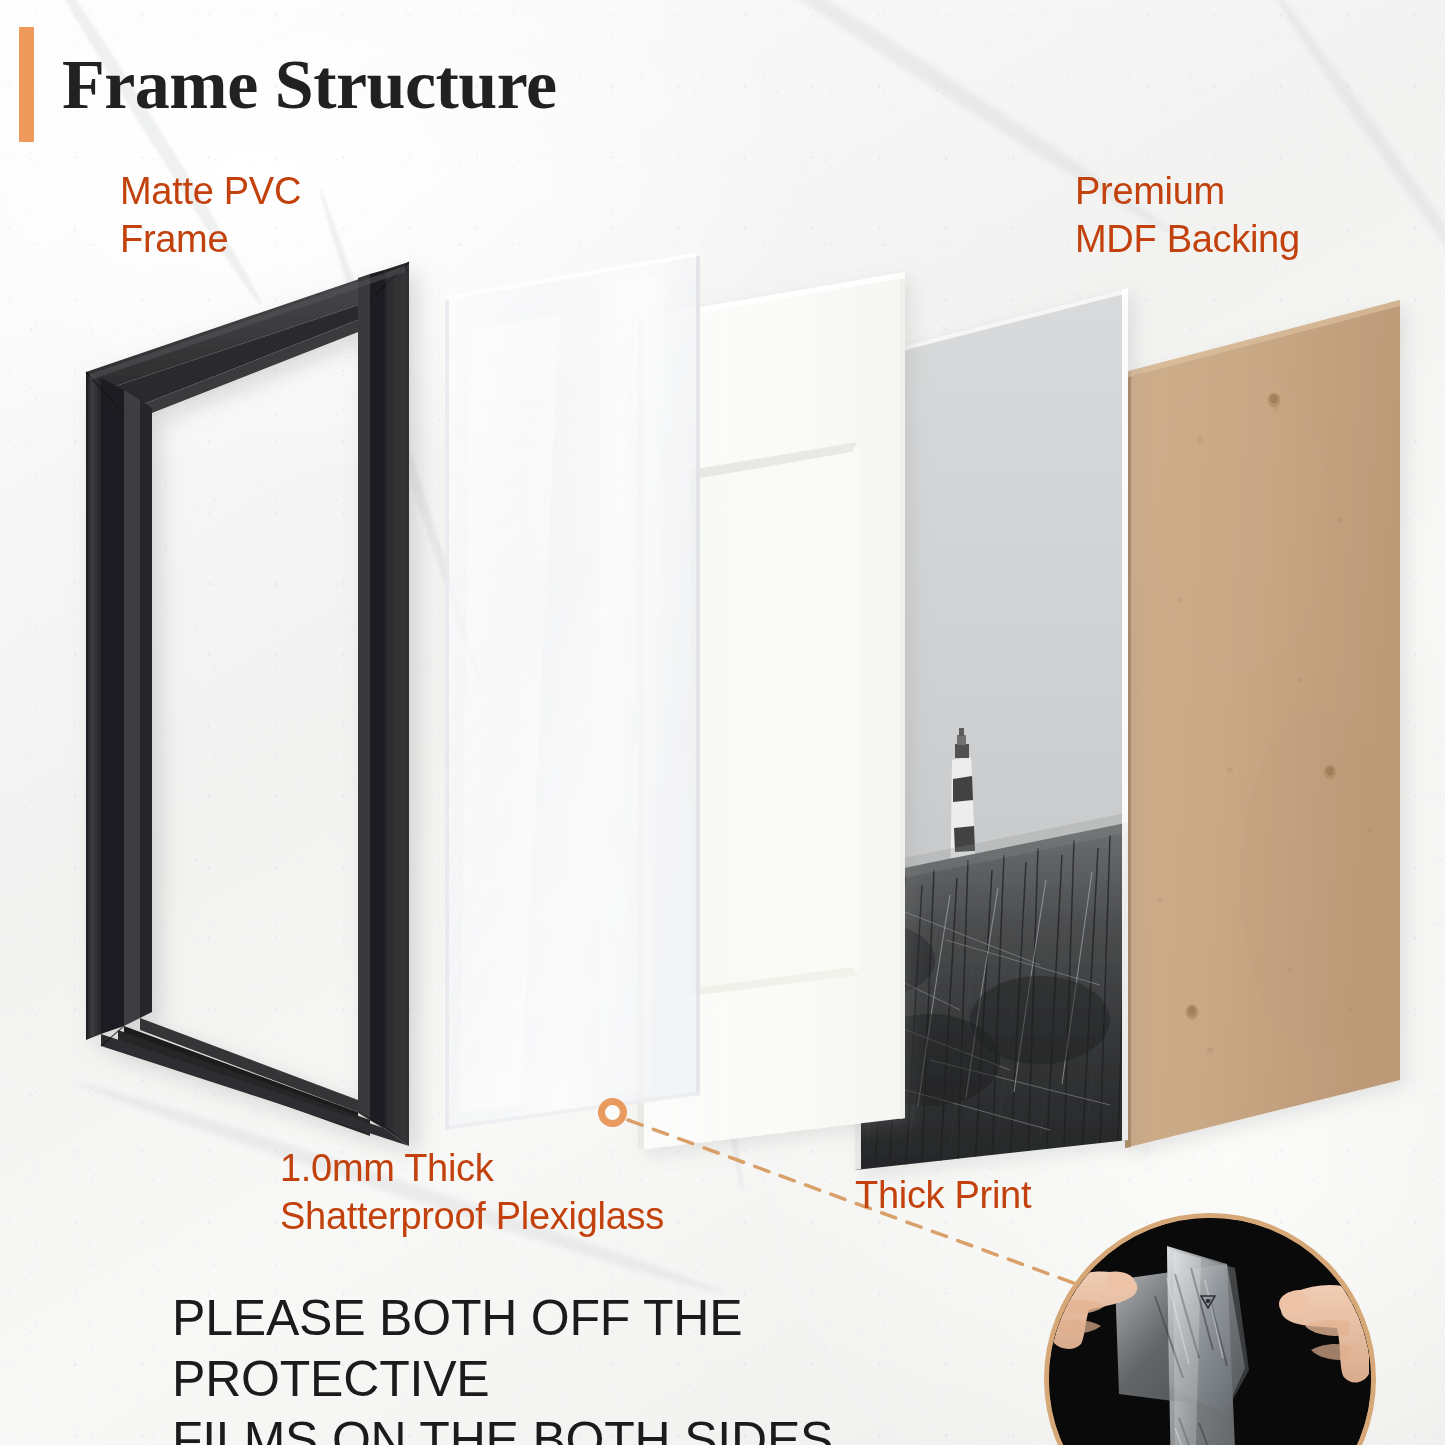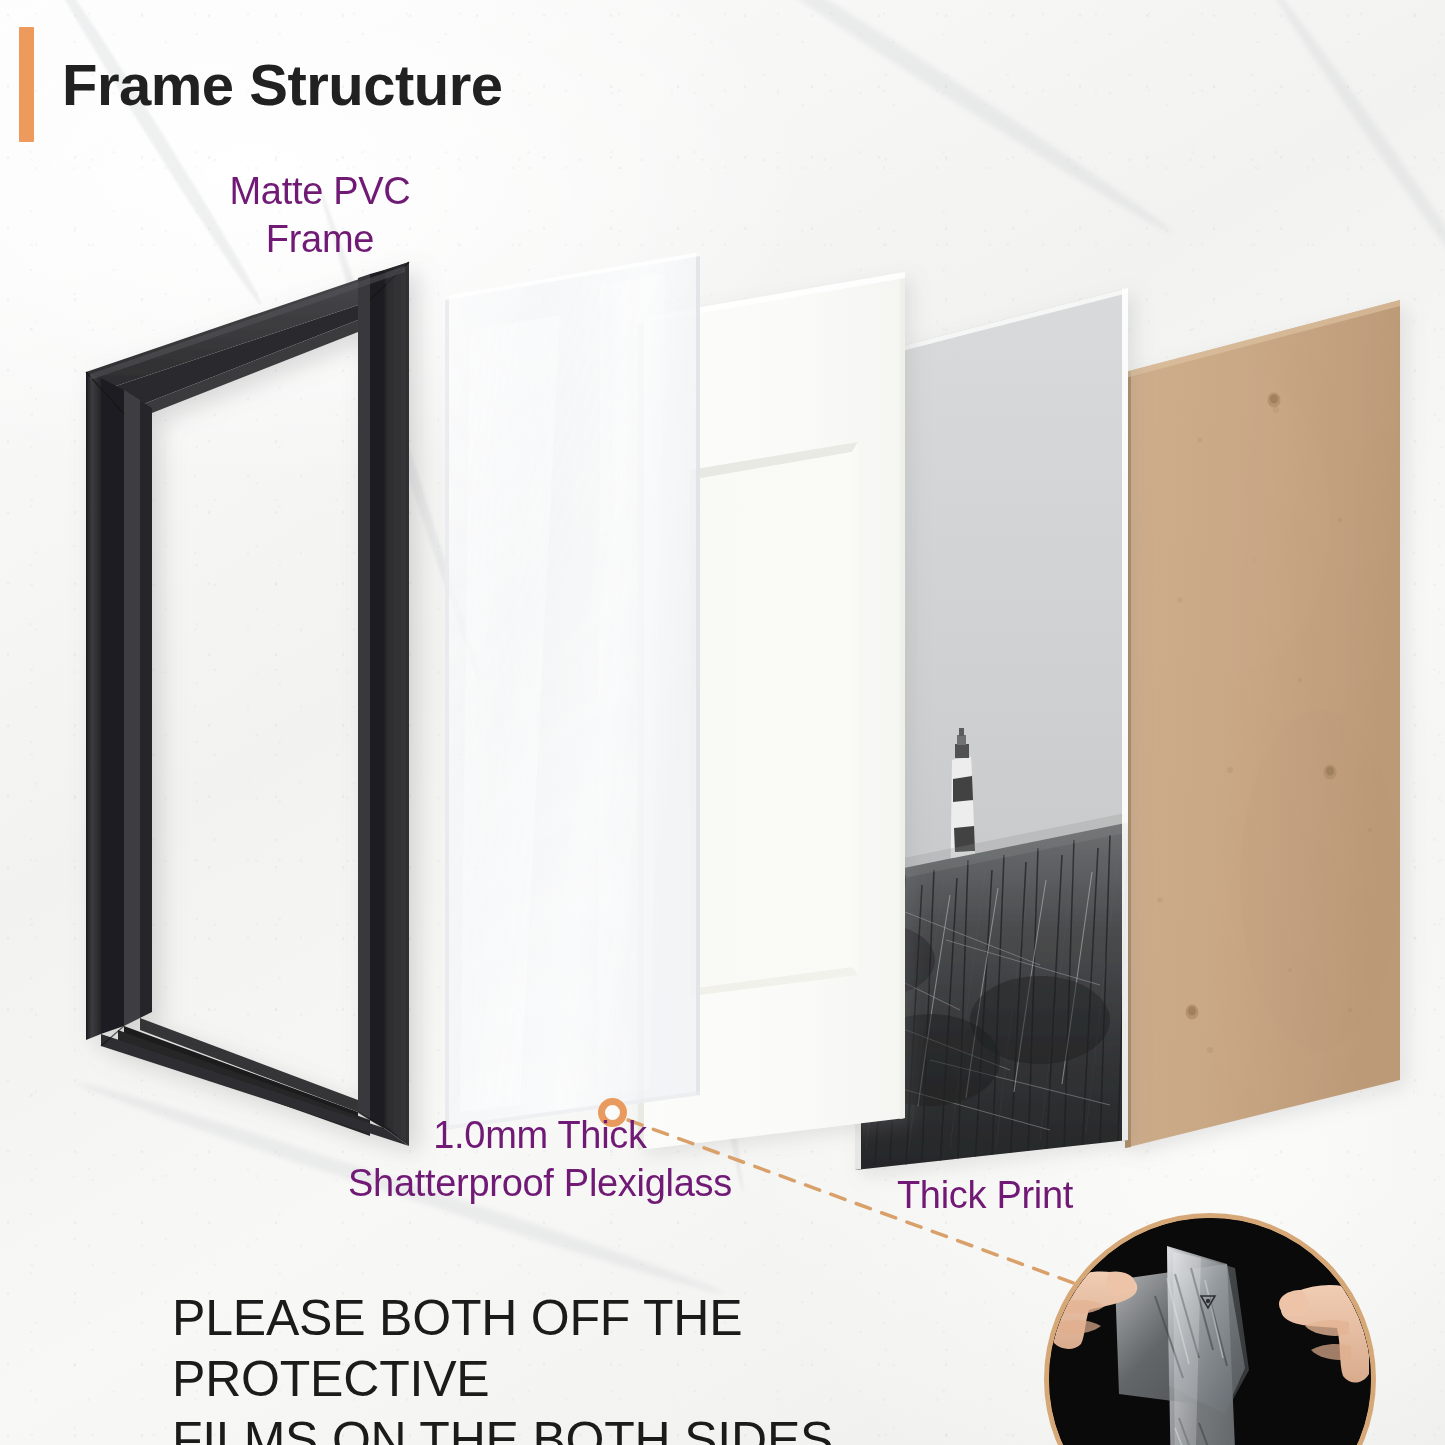--- a/index.html
+++ b/index.html
@@ -35,34 +35,34 @@
       radial-gradient(circle at 68% 18%, rgba(170,172,176,.17) 0 1.2px, transparent 1.6px),
       radial-gradient(circle at 82% 67%, rgba(170,172,176,.14) 0 1.1px, transparent 1.5px),
       radial-gradient(circle at 52% 88%, rgba(170,172,176,.15) 0 1.2px, transparent 1.6px);
     background-size: 67px 71px, 83px 59px, 53px 77px, 91px 63px, 61px 85px;
   }
 
   
   .header{ position:absolute; left:19px; top:27px; display:flex; align-items:center; gap:28px; }
   .accent-bar{ width:15px; height:115px; background:#ED9A5C; border-radius:1px; }
   .page-title{
-    font-size:58px; font-weight:700; color:#212121;
+    font-size:70px; font-weight:700; color:#212121;
     letter-spacing:-0.5px; line-height:1; white-space:nowrap;
-    font-family:Liberation Sans, sans-serif;
+    font-family:Liberation Serif, serif;
   }
 
   
   .lbl{
-    position:absolute; text-align:center; color:#701a75;
+    position:absolute; text-align:left; color:#c2410c;
     font-size:38px; line-height:1.25; font-weight:400; letter-spacing:-.3px;
   }
   .lbl-frame     { left:120px;  top:168px; width:400px; }
   .lbl-mat       { left:540px;  top:168px; width:440px; }
   .lbl-mdf       { left:1075px; top:168px; width:360px; }
-  .lbl-plexi     { left:280px;  top:1112px; width:520px; }
+  .lbl-plexi     { left:280px;  top:1145px; width:520px; }
   .lbl-print     { left:855px;  top:1172px; width:260px; }
 
   
   #layers{ position:absolute; left:0; top:0; width:1445px; height:1445px; }
 
   
   .marker-ring{
     position:absolute; left:598px; top:1098px; width:29px; height:29px;
     border:7px solid #E99A5E; border-radius:50%; background:#fbfbfa;
   }
@@ -374,20 +374,24 @@
     <line x1="628" y1="1120" x2="1120" y2="1300" stroke="#D9A06A" stroke-width="3.5" stroke-dasharray="15 12" stroke-linecap="round"></line>
   </svg>
   <div class="marker-ring"></div>
 
   <div class="lbl lbl-frame">
     <div>Matte PVC</div>
     <div>Frame</div>
   </div>
 
 
+  <div class="lbl lbl-mdf">
+    <div>Premium</div>
+    <div>MDF Backing</div>
+  </div>
 
   <div class="lbl lbl-plexi">
     <div>1.0mm Thick</div>
     <div>Shatterproof Plexiglass</div>
   </div>
 
   <div class="lbl lbl-print">Thick Print</div>
 
   <div class="inset">
     <div class="inset-inner">

